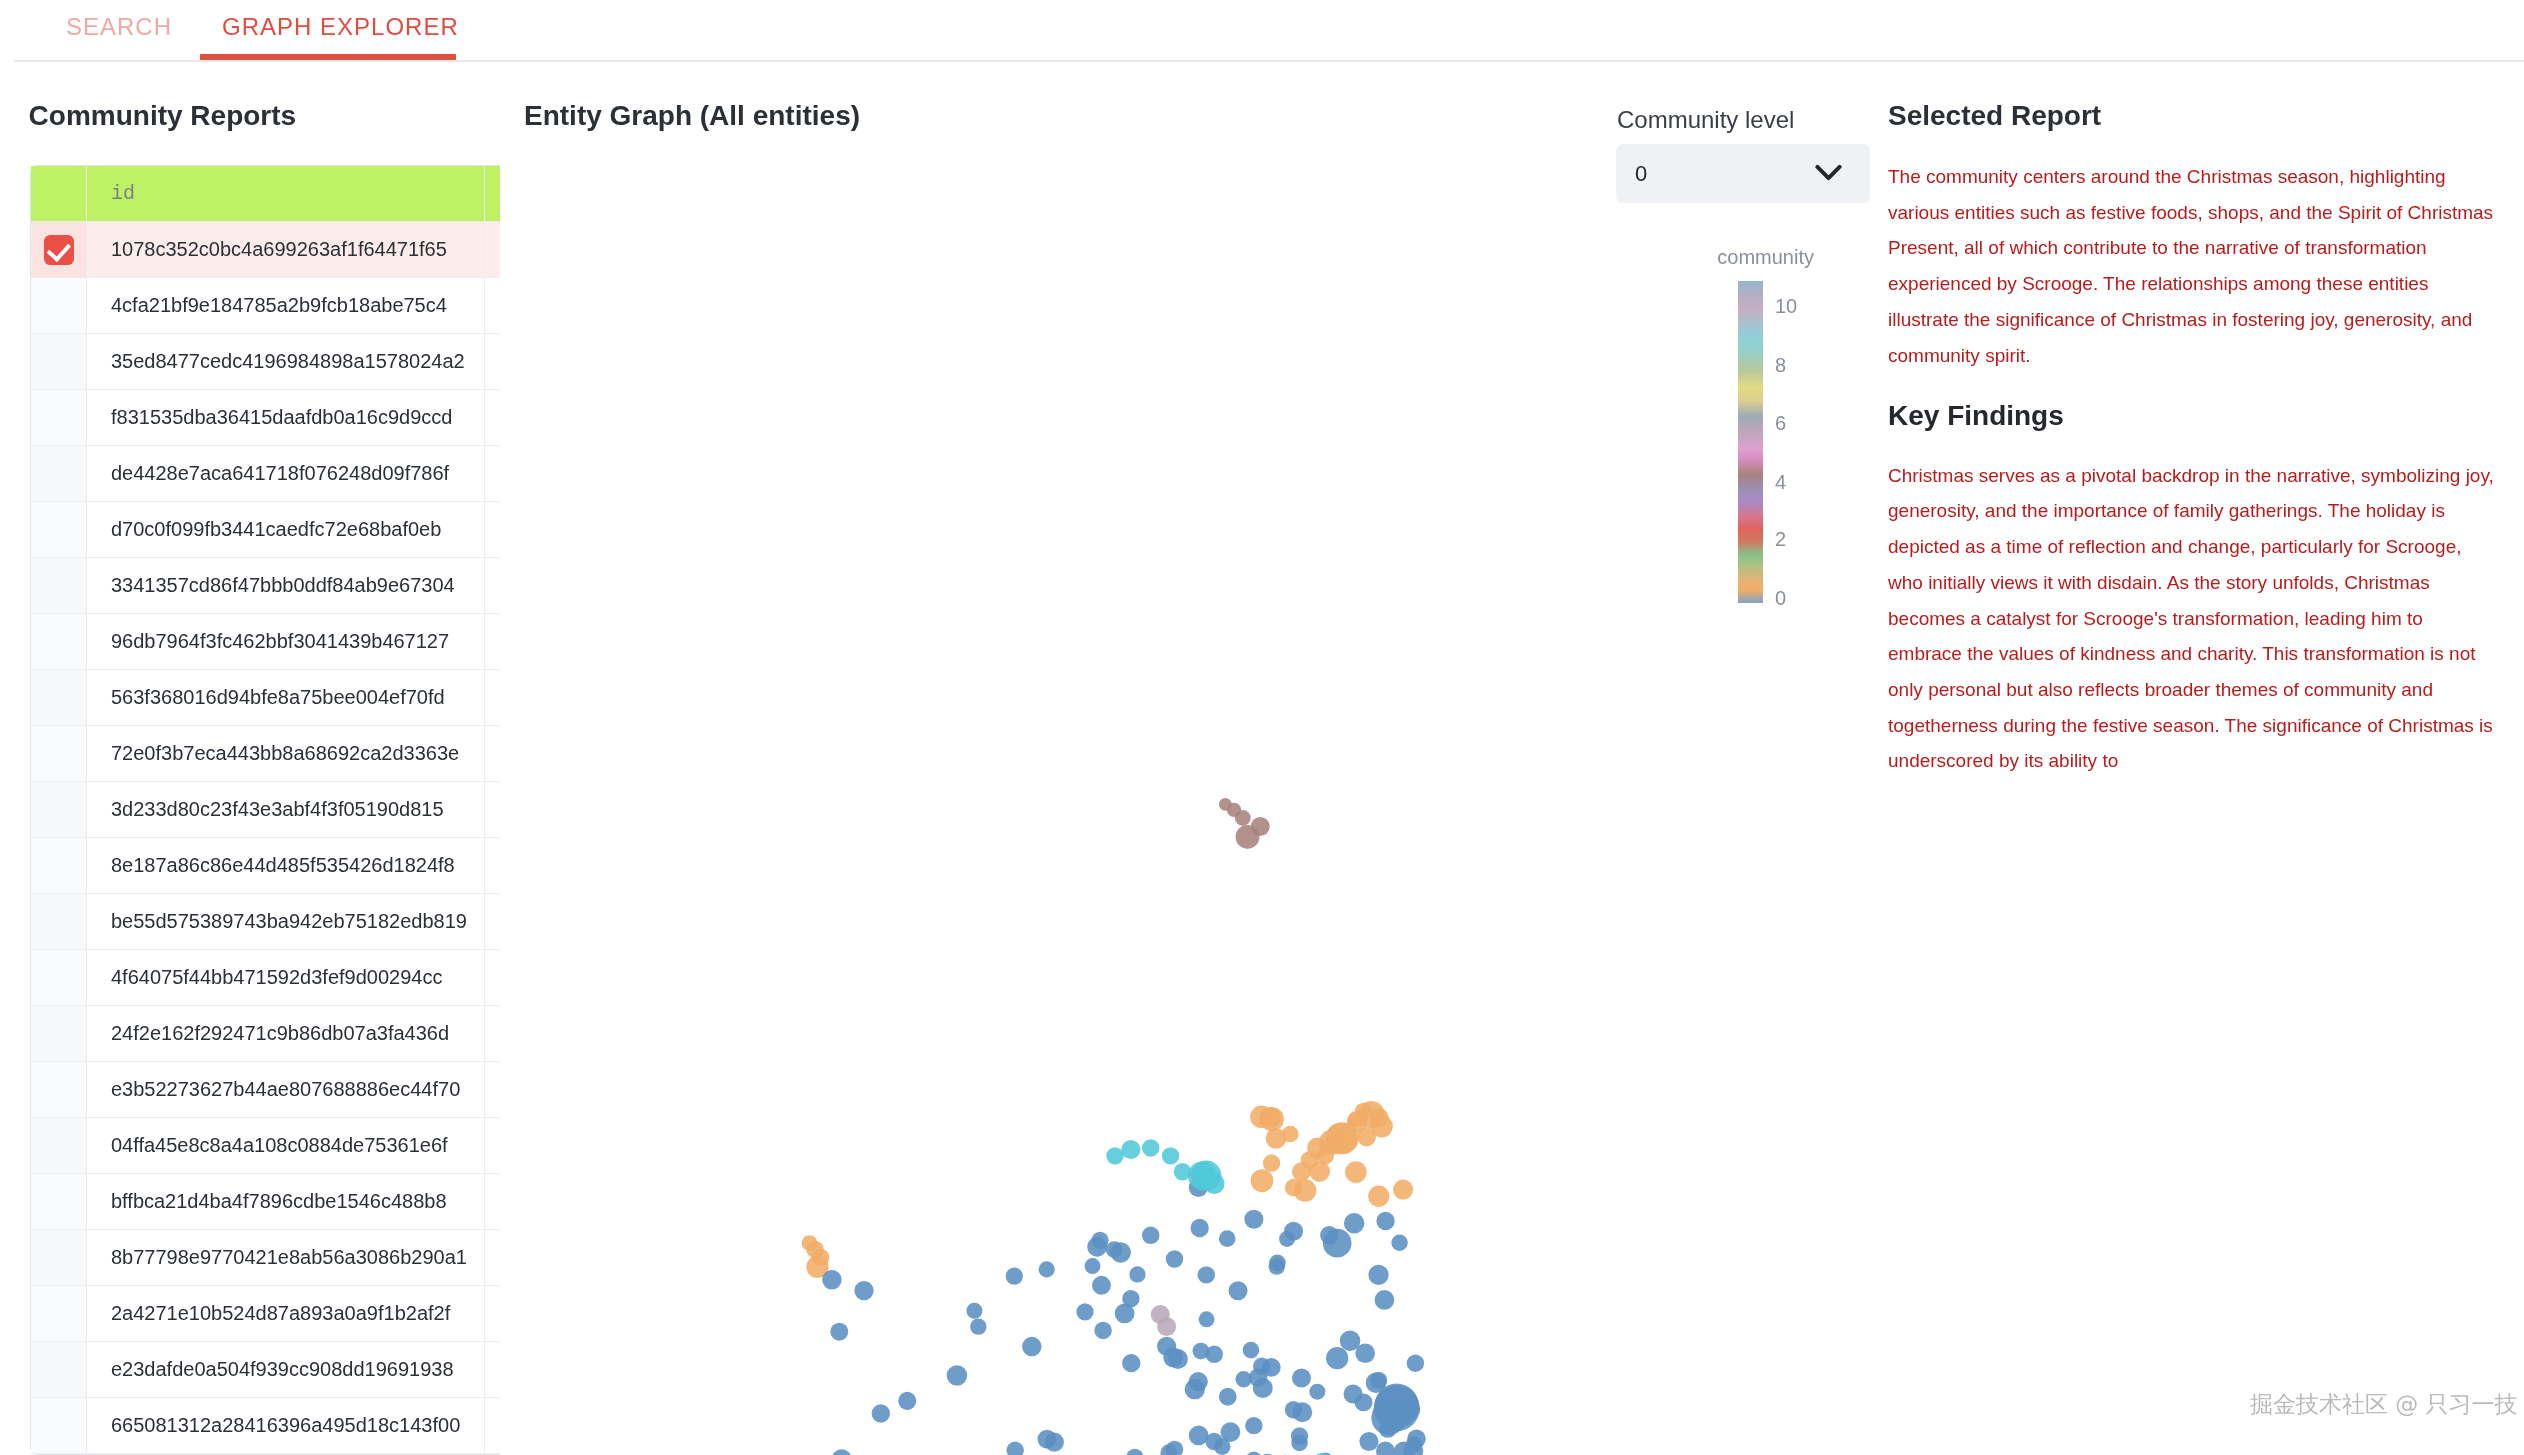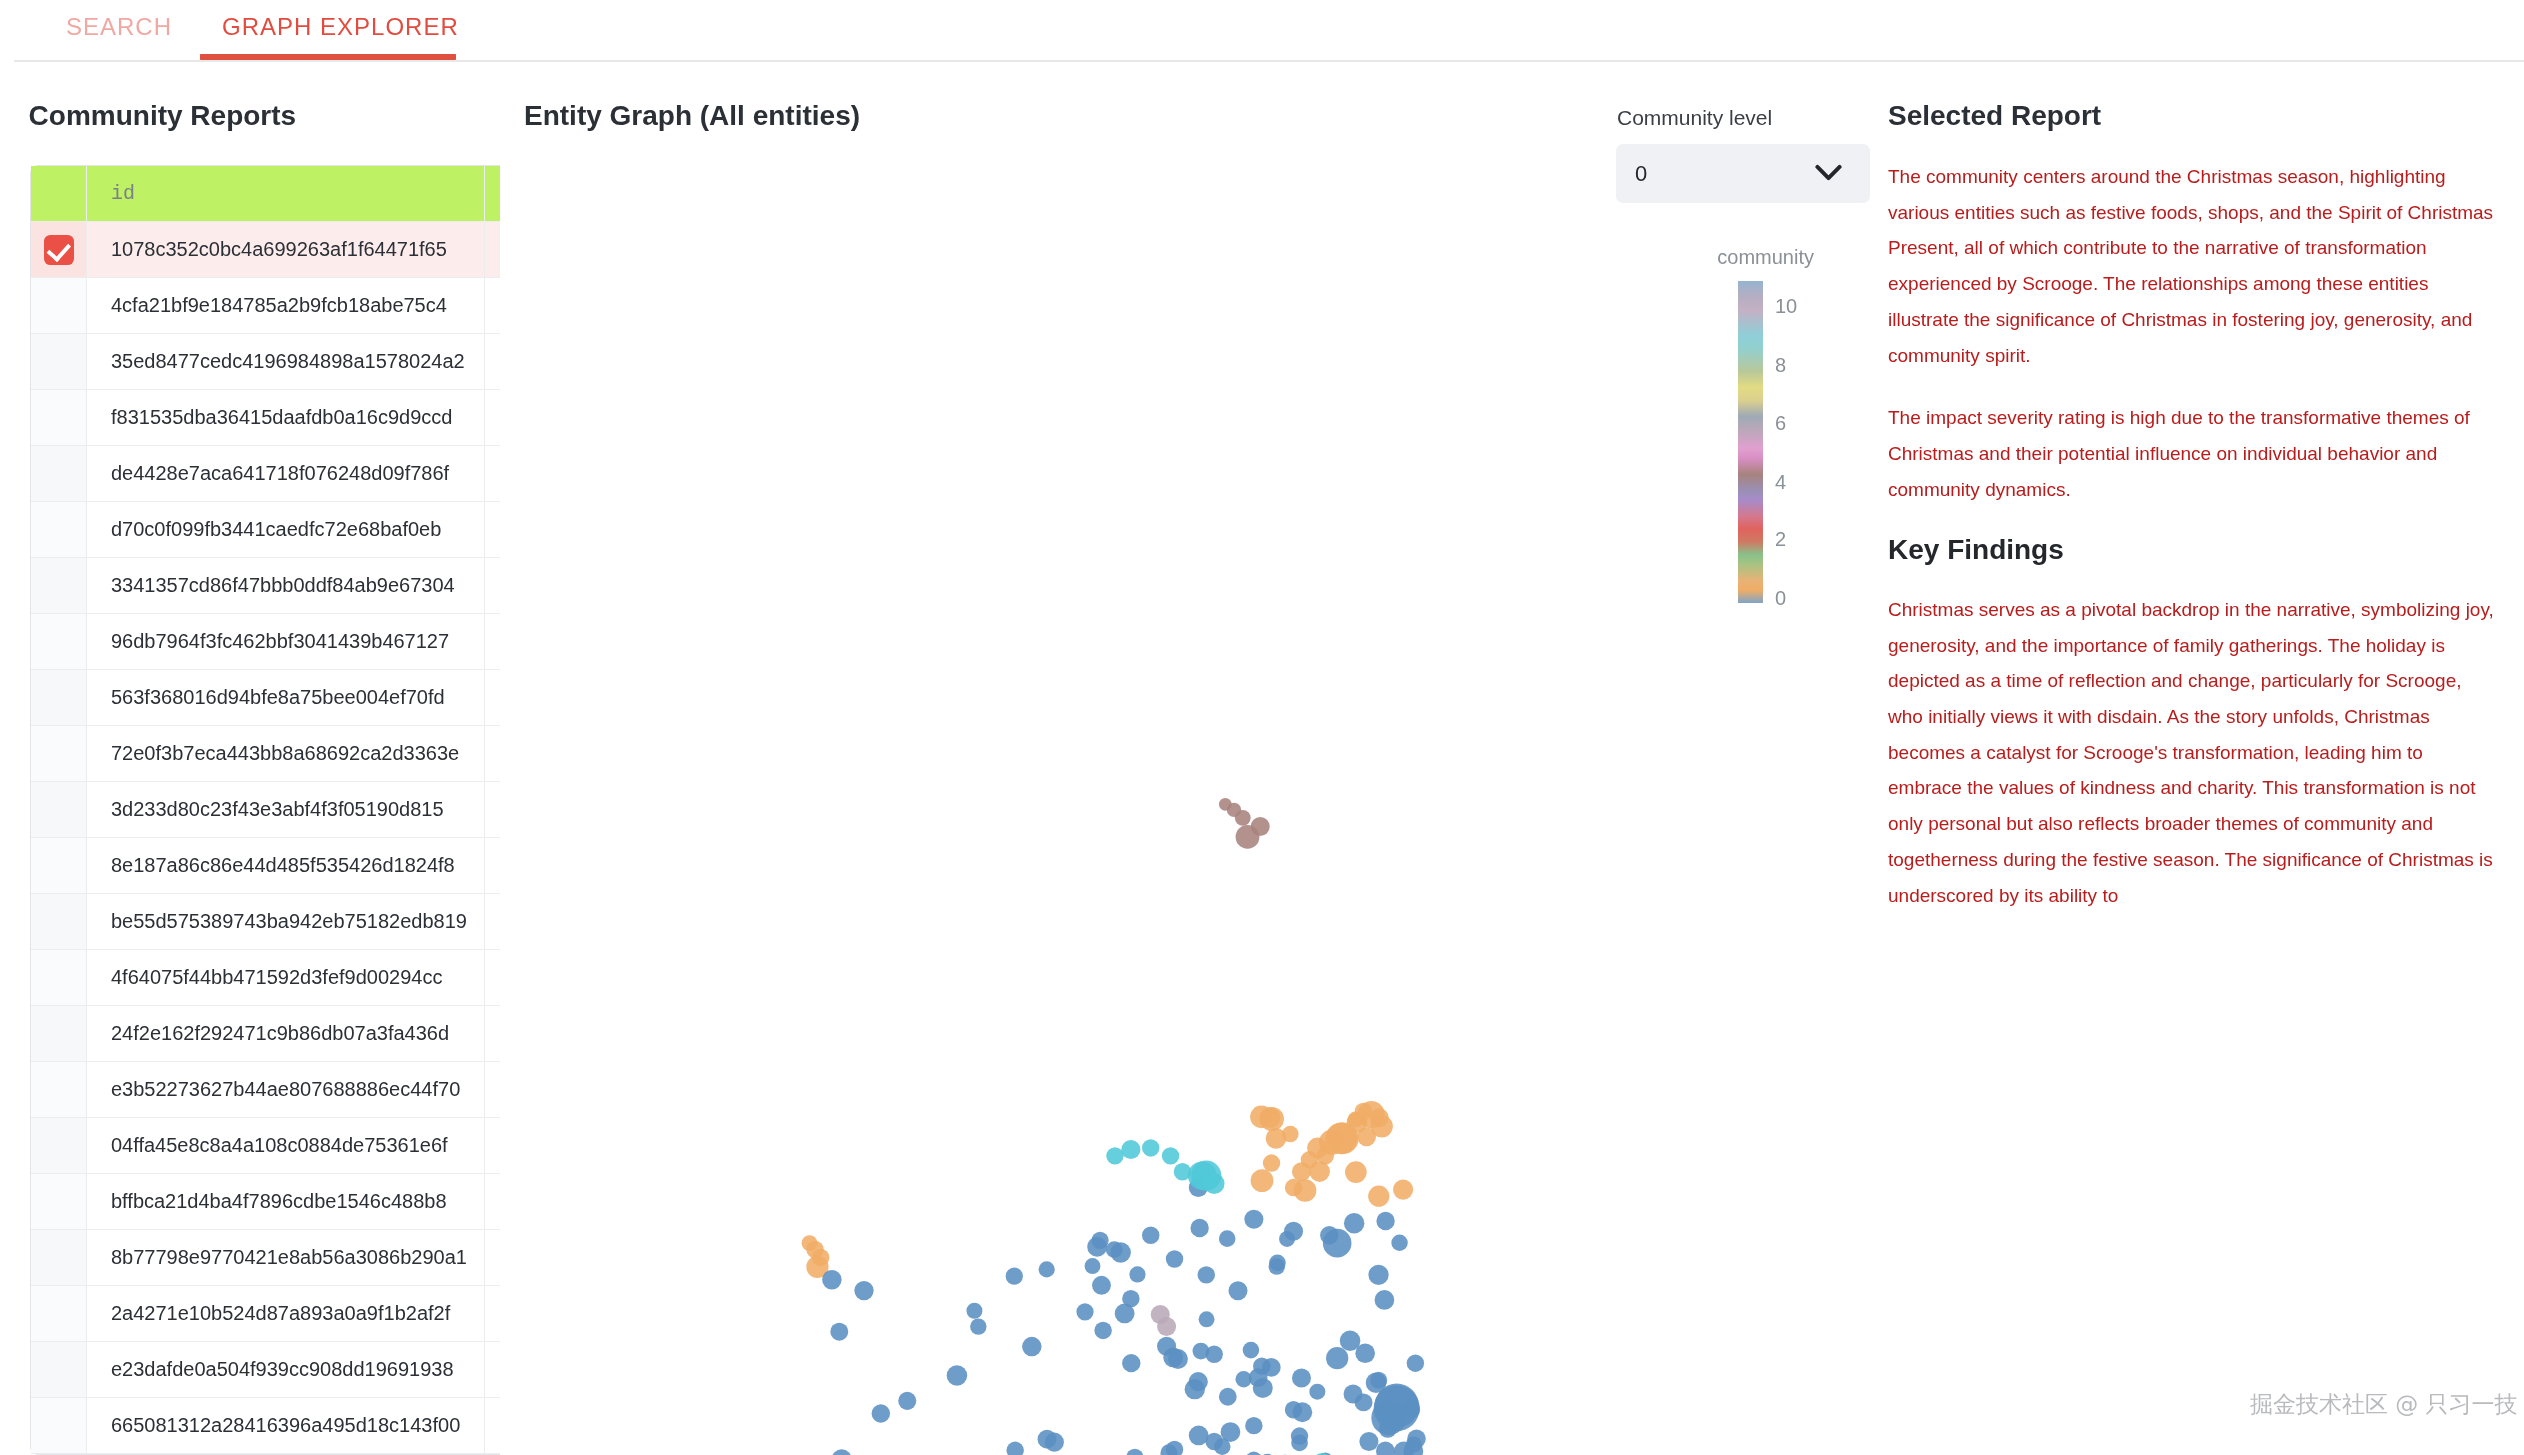--- a/index.html
+++ b/index.html
@@ -102,21 +102,21 @@
   #graph-panel {
     position: absolute; left: 508px; top: 140px;
     width: 1095px; height: 1316px;
     overflow: hidden;
   }
   #graph-svg { display: block; width: 1095px; height: 1316px; }
 
   
   #level-label {
     position: absolute; left: 1617px; top: 106px;
-    font-size: 21px; color: #3a3f46; white-space: nowrap; text-align: center;
+    font-size: 24px; color: #3a3f46; white-space: nowrap; text-align: center;
   }
   #level-select {
     position: absolute; left: 1616px; top: 144px;
     width: 254px; height: 59px;
     background: #eff1f4; border: none; border-radius: 7.1px;
     font-size: 22px; color: #23262b;
     padding: 0 44px 0 19px;
     font-family: "Liberation Sans", sans-serif;
     -webkit-appearance: none; appearance: none;
     cursor: pointer;
@@ -610,19 +610,18 @@
   <div class="legend-tick" style="top:49px">10</div>
   <div class="legend-tick" style="top:108px">8</div>
   <div class="legend-tick" style="top:166px">6</div>
   <div class="legend-tick" style="top:225px">4</div>
   <div class="legend-tick" style="top:282px">2</div>
   <div class="legend-tick" style="top:341px">0</div>
 </div>
 
 <div id="report">
   <p>The community centers around the Christmas season, highlighting various entities such as festive foods, shops, and the Spirit of Christmas Present, all of which contribute to the narrative of transformation experienced by Scrooge. The relationships among these entities illustrate the significance of Christmas in fostering joy, generosity, and community spirit.</p>
-  <p>The impact severity rating is high due to the transformative themes of Christmas and their potential influence on individual behavior and community dynamics.</p>
   <h2>Key Findings</h2>
   <p>Christmas serves as a pivotal backdrop in the narrative, symbolizing joy, generosity, and the importance of family gatherings. The holiday is depicted as a time of reflection and change, particularly for Scrooge, who initially views it with disdain. As the story unfolds, Christmas becomes a catalyst for Scrooge's transformation, leading him to embrace the values of kindness and charity. This transformation is not only personal but also reflects broader themes of community and togetherness during the festive season. The significance of Christmas is underscored by its ability to</p>
 </div>
 
 <div id="watermark">掘金技术社区 @ 只习一技</div>
 
 
 </body></html>

